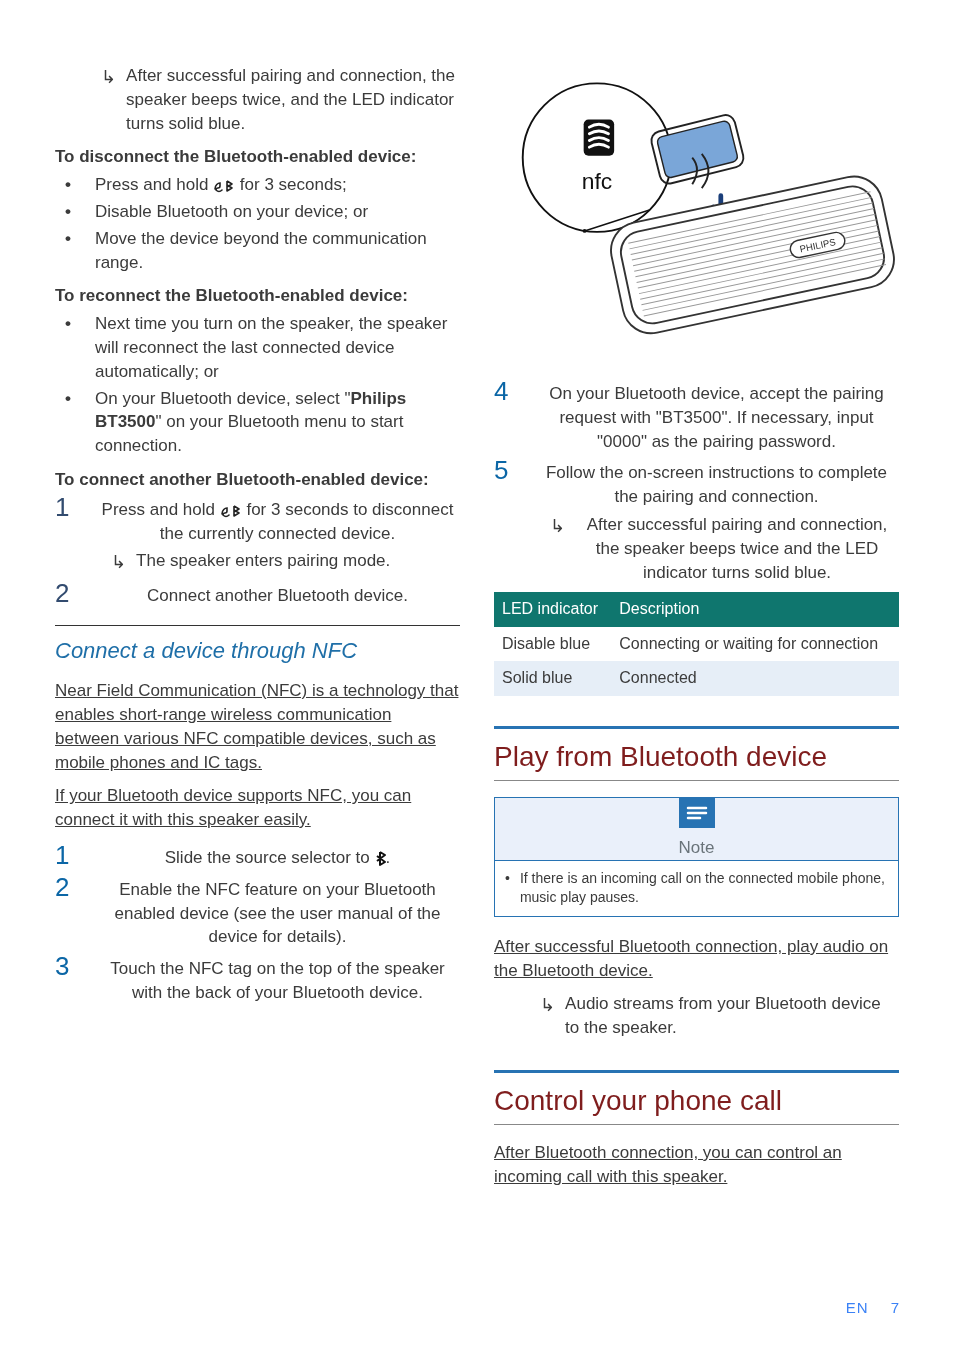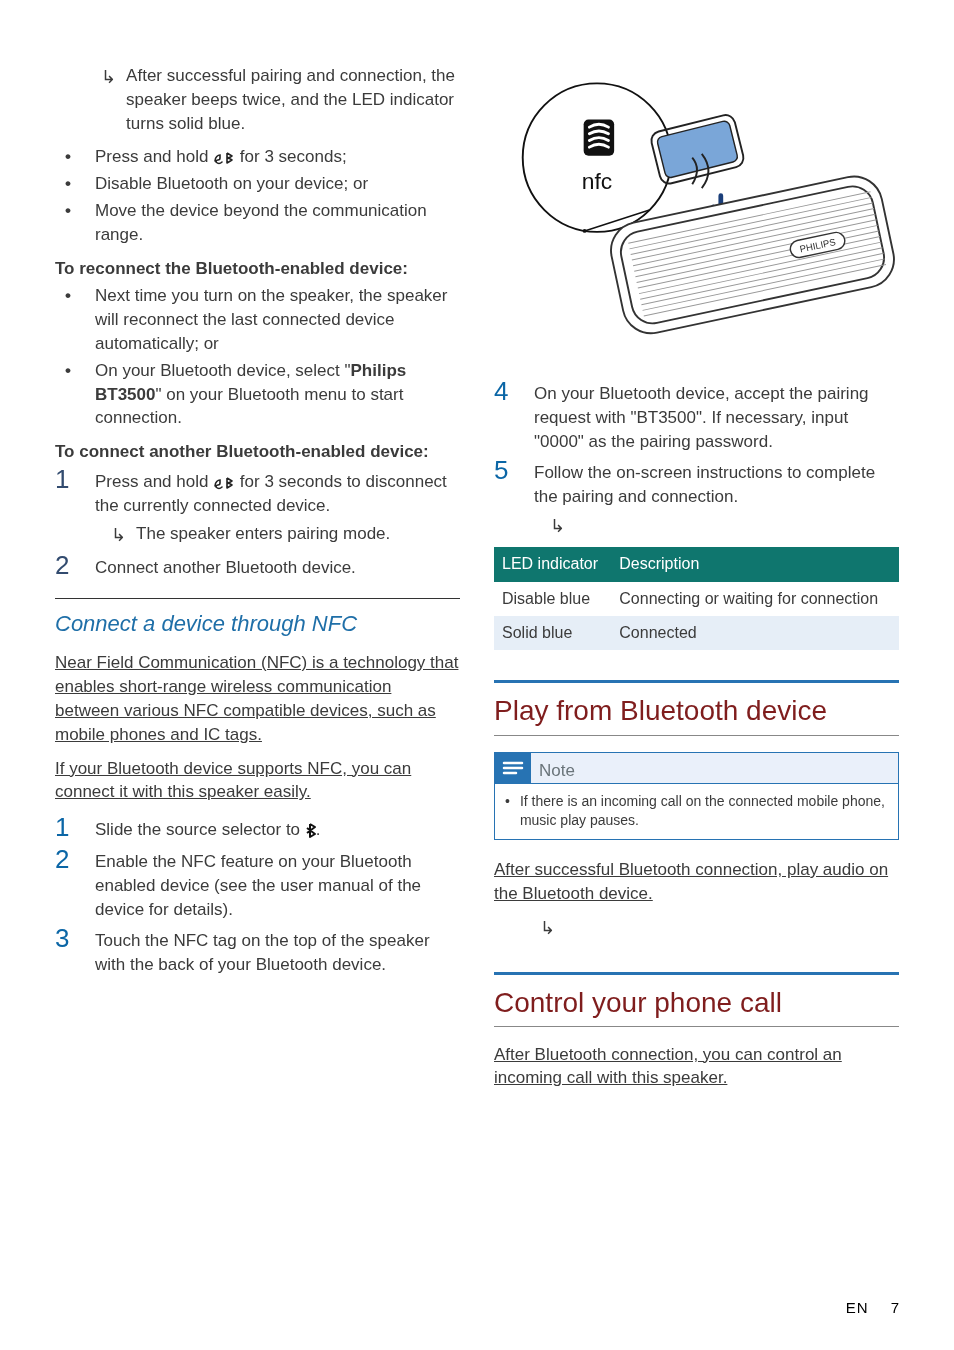--- a/index.html
+++ b/index.html
@@ -17,58 +17,59 @@
   .arrow { flex: 0 0 auto; font-size: 18px; padding-top:1px; }
   .heavy { font-weight: 600; }
   .bullet-list { margin: 4px 0 10px 0; padding: 0; list-style: none; }
   .bullet-list li { display: flex; gap: 18px; padding-left: 10px; margin: 3px 0; }
   .bdot { flex:0 0 12px; font-weight:700; }
   .bold-lead { font-weight: 600; margin: 6px 0 0 0;}
   .numlist { margin: 2px 0 8px 0; padding: 0; list-style: none; }
   .numitem { display:flex; gap:14px; margin:2px 0 4px 0; }
   .numitem .n { flex:0 0 26px; font-size:26px; font-weight:300; color:#324b6f; line-height:1; padding-top:0; }
   .numitem .nblue { color:#0b66a6; }
-  .numitem .t { flex:1; padding-top:4px;}
+  .numitem .t { flex:1; padding-top:4px;text-align:center;}
   .sub-arrow { display:flex; gap:10px; padding-left:16px; margin-top:4px;}
   hr.sep { border:none; border-top:1px solid #333; margin:18px 0 10px 0;}
   .h3 { color:#1f6fa8; font-size:22px; font-weight:400; margin: 8px 0 12px 0; font-style: italic; }
   .body-p { margin: 4px 0 10px 0; text-decoration: underline; }
   .phicon { display:inline-block; transform: translateY(3px); }
   .phicon svg { display:block; }
   .table { width:100%; border-collapse: collapse; font-size:16px; margin:6px 0 0 0;}
   .table thead td { background:#0f766e; color:#fff; padding:6px 8px; font-weight:400;}
   .table tbody tr:nth-child(even) td { background:#e6eef7; }
   .table tbody tr:nth-child(odd) td { background:#fff; }
   .table td { padding:6px 8px; vertical-align: top;}
   .sec-rule { border-top:3px solid #2773b3; margin: 30px 0 8px 0; }
   .h2 { color:#7f1d1d; font-size:28px; font-weight:400; margin:6px 0 16px 0; border-bottom:1px solid #888; padding-bottom:4px; }
   .notebox { border:0.5px solid #2773b3; margin:10px 0 18px 0; }
-  .note-head { display:flex; align-items:flex-end; gap:8px; background:#eaf0fa; border-bottom:0.5px solid #2773b3; }
+  .note-head { display:flex; align-items:center; gap:8px; background:#eaf0fa; border-bottom:0.5px solid #2773b3;flex-direction:column; }
   .note-icon { width:36px; height:30px; background:#2773b3; display:flex; align-items:center; justify-content:center; }
   .note-icon svg { display:block; }
   .note-title { color:#6a747a; font-size:17px; }
   .note-body { padding:8px 10px; }
   .note-body .dot { display:flex; gap:10px; font-size:14px; color:#3b3b3b;}
   .illus { width:100%; height:300px; display:flex; align-items:center; justify-content:center; }
-  .pn { position:absolute; right:55px; bottom:34px; font-size:15px; color:#000000; }
+  .pn { position:absolute; right:55px; bottom:34px; font-size:15px; color:#3b82f6; }
   .pn .lang { letter-spacing:1px; margin-right:18px; }
 </style>
 </head>
 <body>
 
 <div class="page">
   <div class="cols">
 
     <div class="col">
 
       <div class="arrow-para">
         <span class="arrow">↳</span>
         <span>After successful pairing and connection, the speaker beeps twice, and the LED indicator turns solid blue.</span>
       </div>
 
+      <div class="bold-lead heavy">To disconnect the Bluetooth-enabled device:</div>
       <ul class="bullet-list">
         <li>
             <span class="bdot">•</span>
           <span>
             <span>Press and hold </span><span class="phicon"><svg width="22" height="14" viewBox="0 0 22 14">
                   <path d="M2 10 C2 6 5 4 7 4 L7 7 C7 8 6 9 5 9 C4 9 3 10 3 11 C5 13 7 13 9 11" fill="none" stroke="#222" stroke-width="1.6" stroke-linecap="round"></path>
                   <path d="M14 2 L14 12 L19 9 L14 6 M14 8 L19 5 L14 2" fill="none" stroke="#222" stroke-width="1.6" stroke-linejoin="round"></path>
                 </svg></span><span> for 3 seconds;</span>
           </span>
         </li>
@@ -195,20 +196,21 @@
         <li class="numitem">
           <span class="n nblue">4</span>
           <div class="t"><span>On your Bluetooth device, accept the pairing request with "BT3500". If necessary, input "0000" as the pairing password.</span></div>
         </li>
         <li class="numitem">
           <span class="n nblue">5</span>
           <div class="t">
             <span>Follow the on-screen instructions to complete the pairing and connection.</span>
             <div class="sub-arrow">
               <span class="arrow">↳</span>
+              <span>After successful pairing and connection, the speaker beeps twice and the LED indicator turns solid blue.</span>
             </div>
           </div>
         </li>
       </ol>
 
       <table class="table">
         <thead>
             <tr>
           <td>LED indicator</td>
           <td>Description</td>
@@ -246,20 +248,21 @@
           <div class="dot">
               <span>•</span>
               <span>If there is an incoming call on the connected mobile phone, music play pauses.</span>
             </div>
         </div>
       </div>
 
       <p class="body-p">After successful Bluetooth connection, play audio on the Bluetooth device.</p>
       <div class="arrow-para">
         <span class="arrow">↳</span>
+        <span>Audio streams from your Bluetooth device to the speaker.</span>
       </div>
 
       <div class="sec-rule"></div>
       <div class="h2">Control your phone call</div>
       <p class="body-p">After Bluetooth connection, you can control an incoming call with this speaker.</p>
 
     </div>
   </div>
 
   <div class="pn">

